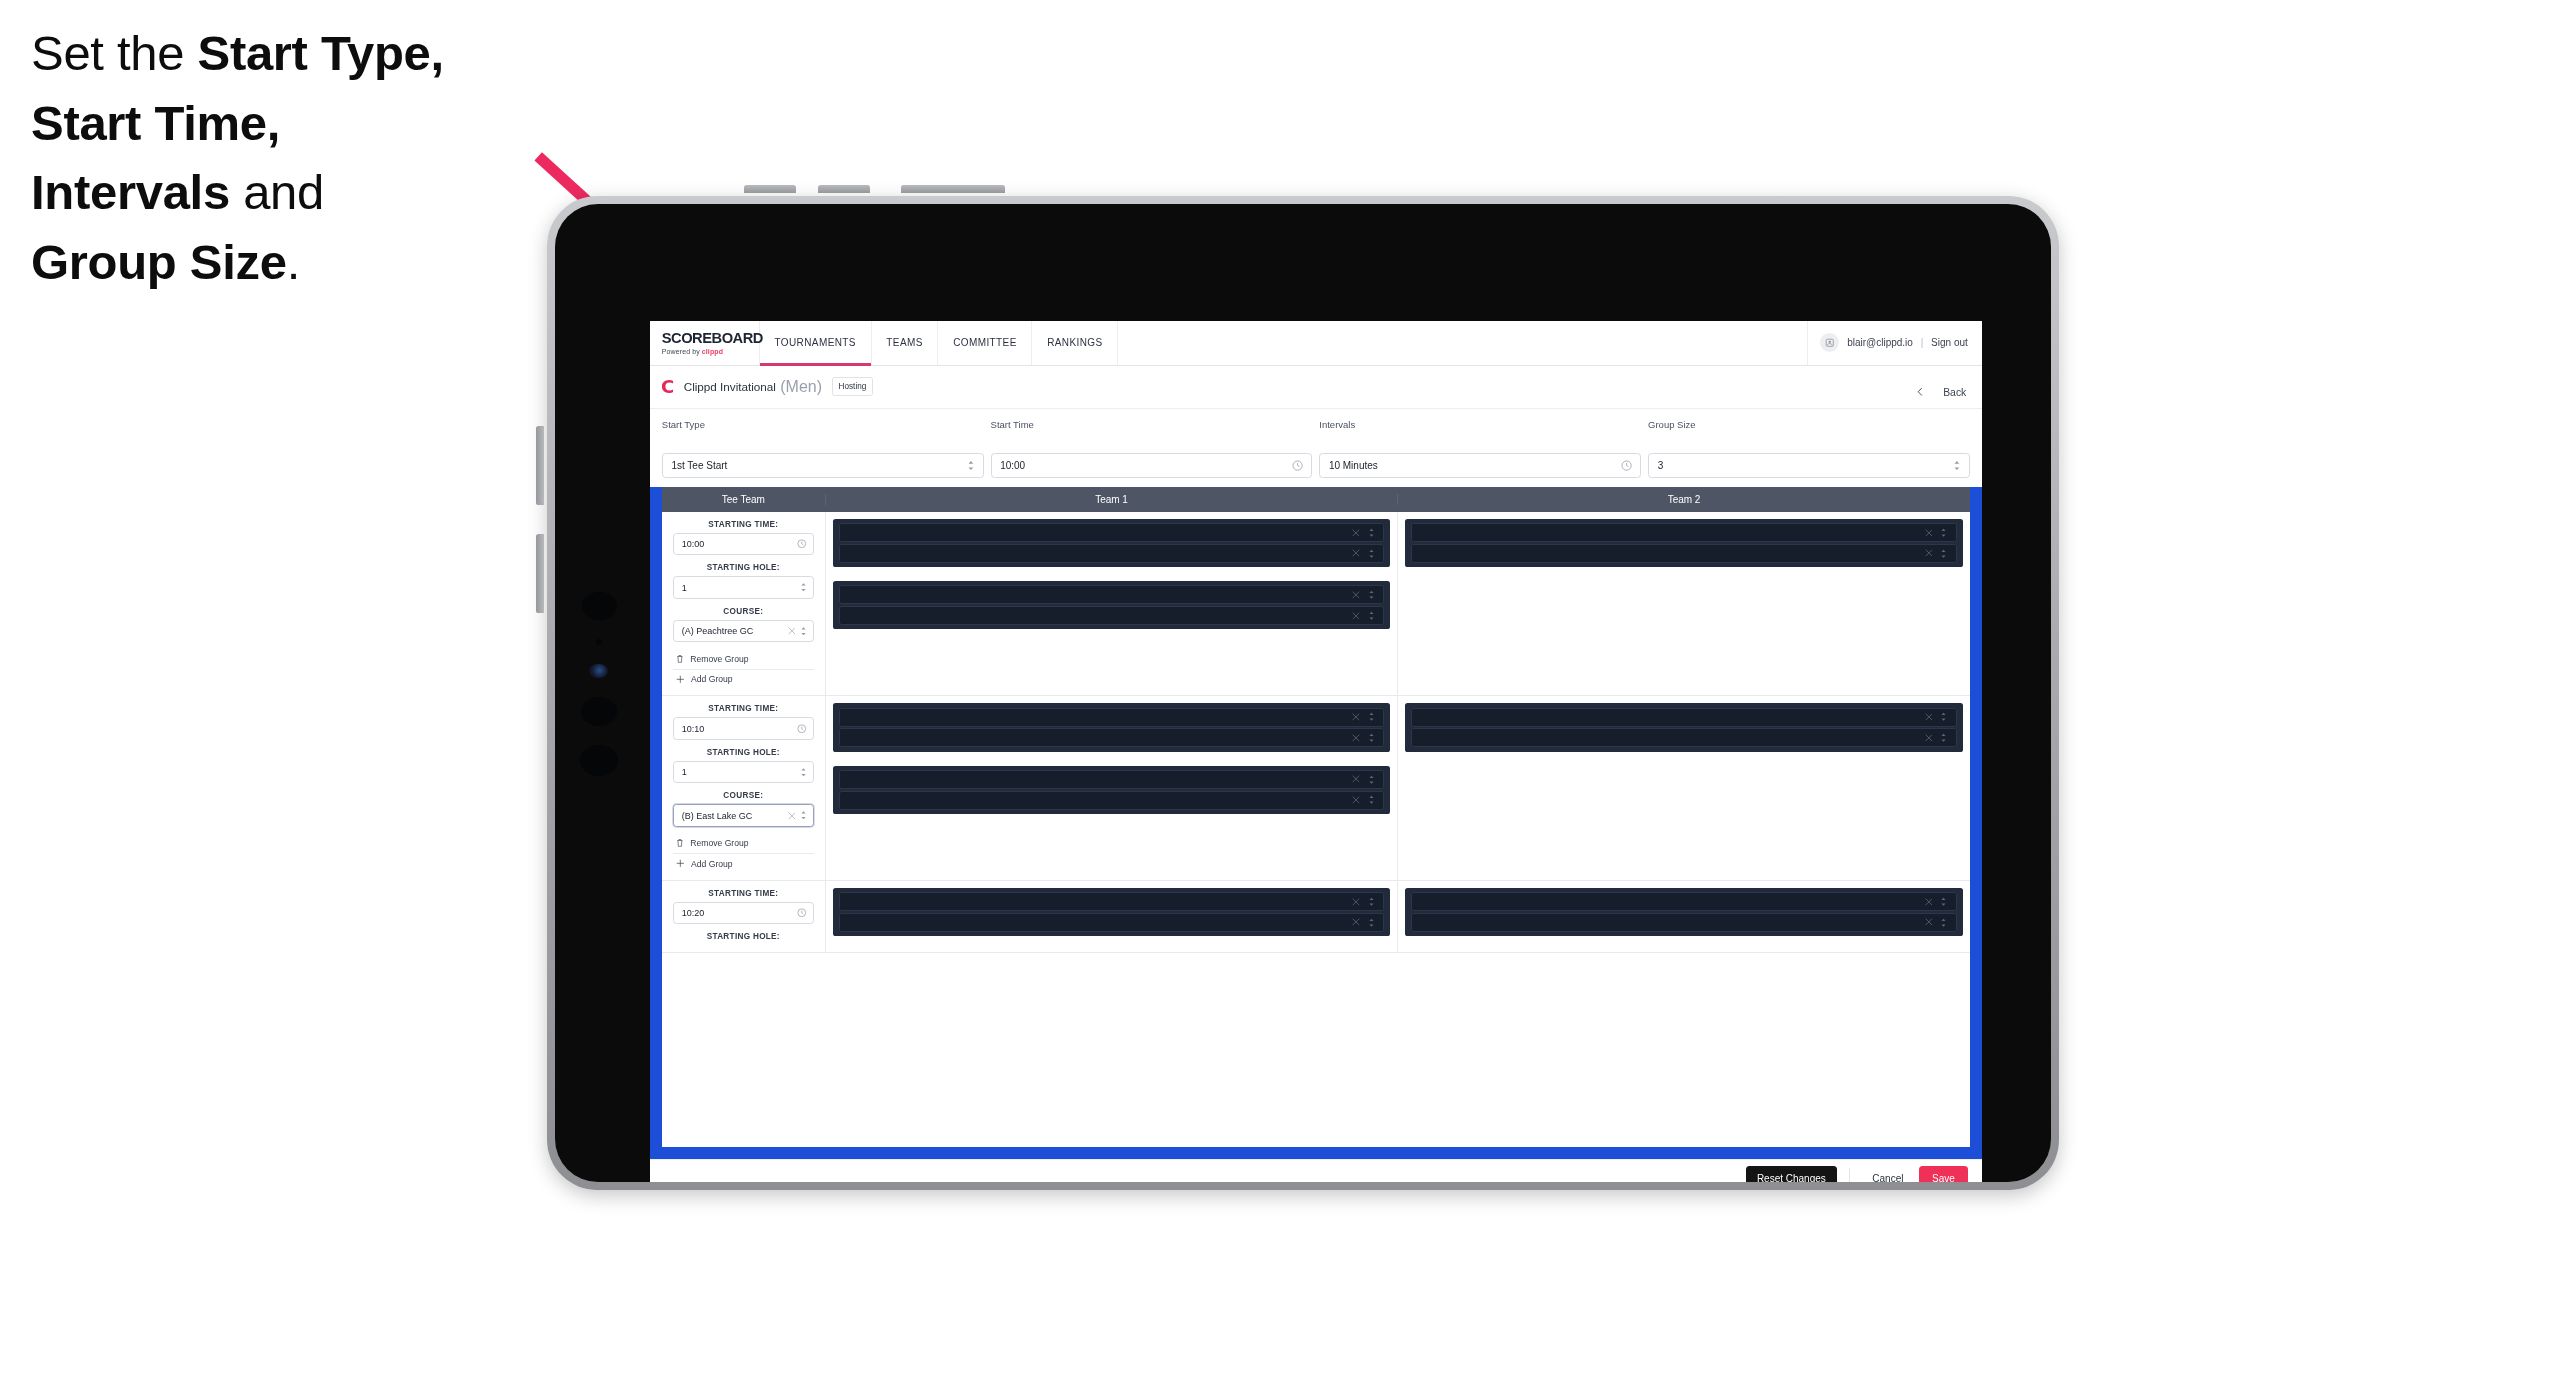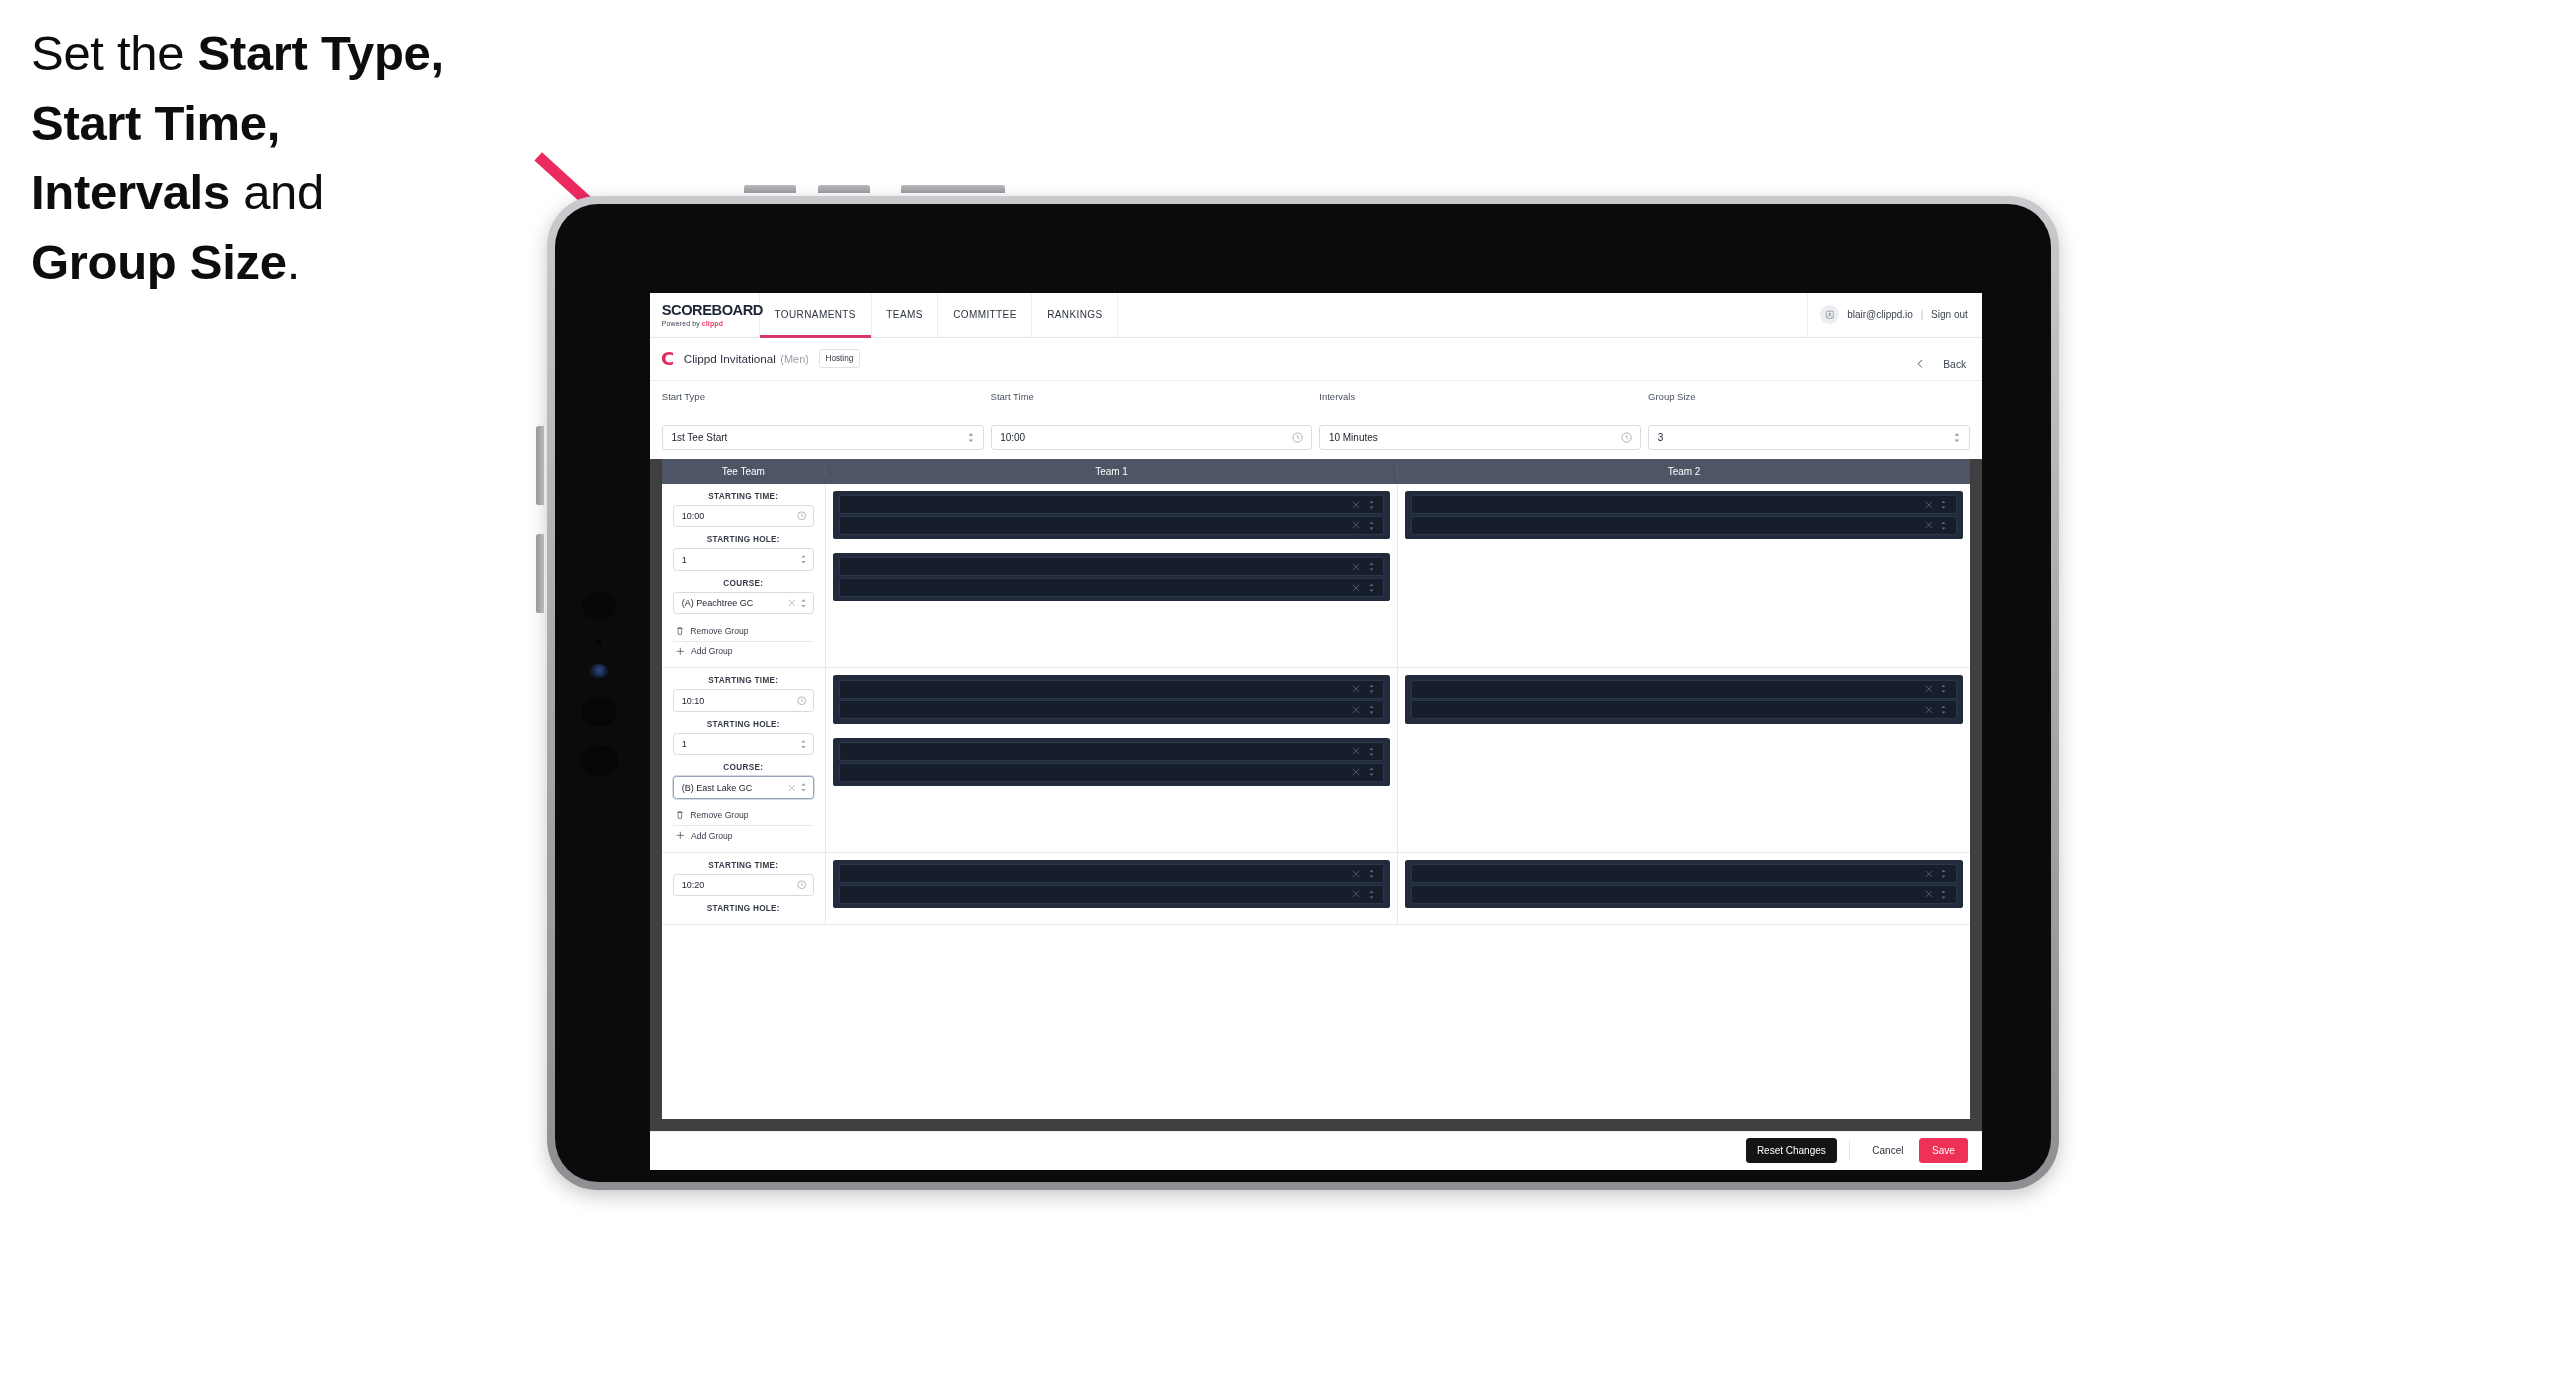--- a/index.html
+++ b/index.html
@@ -63,23 +63,23 @@
   .sensor { background: #050608; border-radius: 50%; margin-bottom: 19px; }
   .s-cam { width: 35px; height: 28px; margin-left: -1.7px; }
   .s-dot { width: 6px; height: 6px; margin-left: 12px; }
   .s-blue { width: 19px; height: 14.7px; margin-left: 5.2px; background: radial-gradient(circle at 55% 45%, #2c4d8a 0%, #131c33 55%, #070a12 100%); }
   .s-big1 { width: 36px; height: 29px; margin-left: -2.6px; }
   .s-big2 { width: 38px; height: 31px; margin-left: -3.5px; }
 
   
   .app {
     position: absolute;
-    left: 95px; top: 89px;
+    left: 95px; top: 117px;
     width: 1332px; height: 877px;
-    background: #404040;
+    background: #1d4ed8;
     overflow: hidden;
     display: flex; flex-direction: column;
   }
 
   
   .topnav {
     height: 45px; flex: 0 0 45px;
     display: flex; align-items: stretch;
     border-bottom: 0.9px solid #e3e5e8;
     background: #fff;
@@ -123,21 +123,21 @@
   
   .crumbrow {
     height: 43px; flex: 0 0 43px;
     display: flex; align-items: center; gap: 9.5px;
     padding: 0 15.5px 0 11.2px;
     border-bottom: 0.9px solid #eceef0;
     background: #fff;
   }
   .c-logo { font-size: 18px; font-weight: 800; color: #e3285c; line-height: 1; font-family: "DejaVu Sans", sans-serif;}
   .crumb-title { font-size: 11.7px; color: #2c3340; }
-  .crumb-sub { font-size: 11px; color: #9aa0ac; margin-left: -5.2px; }
+  .crumb-sub { font-size: 16px; color: #9aa0ac; margin-left: -5.2px; }
   .badge {
     font-size: 8.2px; color: #2d3340; border: 0.9px solid #dfe2e7;
     border-radius: 2.6px; padding: 4.3px 6px; background: #fff; line-height: 1;
   }
   .crumb-spacer { flex: 1 1 auto; }
   .back-link {
     display: flex; align-items: flex-start; gap: 20px;
     font-size: 10.4px; color: #3b424f; cursor: pointer; margin-top: 12px;
   }
 

